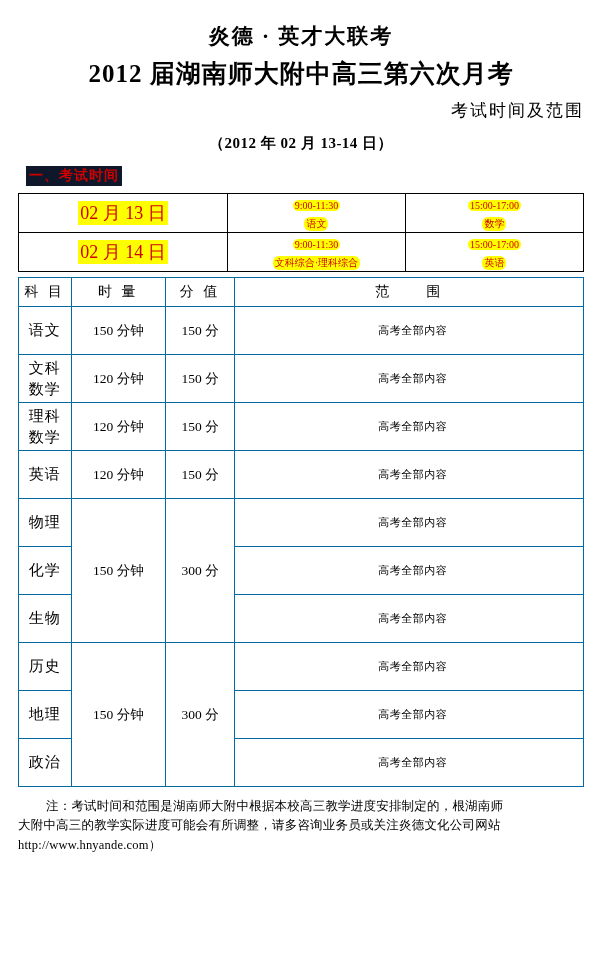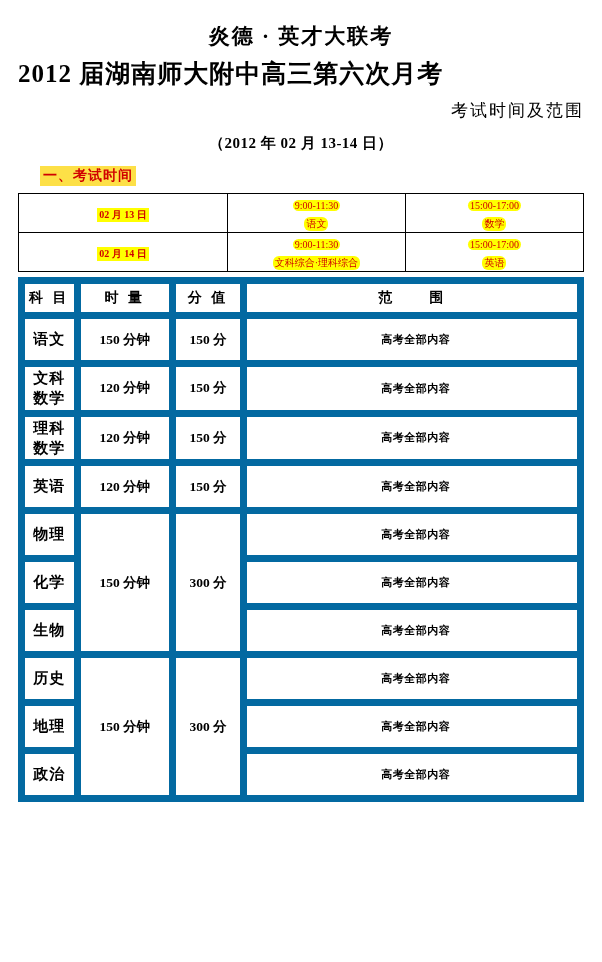--- a/index.html
+++ b/index.html
@@ -26,20 +26,21 @@
   
   .hdr-line1 {
     text-align: center;
     font-size: 21px;
     letter-spacing: 2px;
     font-weight: bold;
     font-family: "Liberation Serif", "DejaVu Serif", serif;
     margin-top: 22px;
   }
   .hdr-line2 {
+    text-align: center;
     font-size: 25px;
     font-weight: bold;
     letter-spacing: 1px;
     margin-top: 7px;
     font-family: "Liberation Serif", "DejaVu Serif", serif;
   }
   .hdr-line3 {
     text-align: right;
     font-size: 17px;
     letter-spacing: 2px;
@@ -51,25 +52,25 @@
     text-align: center;
     font-size: 15px;
     font-weight: bold;
     margin-top: 12px;
     letter-spacing: 0.5px;
   }
 
   
   .sec1-title {
     margin-top: 13px;
-    margin-left: 22px;
+    margin-left: 8px;
     font-size: 14px;
     font-weight: bold;
     display: inline-block;
-    background: #fde047;
+    background: #0f172a;
     color: #d00000;
     padding: 1px 3px;
     letter-spacing: 1px;
   }
   .time-table {
     width: 100%;
     border-collapse: collapse;
     margin-top: 7px;
     table-layout: fixed;
   }
@@ -82,22 +83,22 @@
   }
   .hl {
     background: #ffff00;
     display: inline-block;
     padding: 0 2px;
   }
   .red {
     color: #d00000;
   }
   .tt-date {
-    font-size: 10px;
-    font-weight: bold;
+    font-size: 18px;
+    font-weight: normal;
   }
   .tt-sm {
     font-size: 10px;
     border-radius: 6px;
   }
   .col-date { width: 37%; }
   .col-am { width: 31.5%; }
   .col-pm { width: 31.5%; }
 
   
@@ -107,24 +108,24 @@
     font-size: 14.5px;
     letter-spacing: 1px;
   }
   .scope-table {
     width: 100%;
     border-collapse: collapse;
     margin-top: 5px;
     table-layout: fixed;
   }
   .scope-table td, .scope-table th {
-    border: 7px solid #0369a1;
+    border: 1px solid #0369a1;
     text-align: center;
     vertical-align: middle;
-    font-weight: bold;
+    font-weight: normal;
   }
   .scope-table th {
     height: 26px;
     font-size: 14px;
     letter-spacing: 3px;
   }
   .c-sub { width: 9%; }
   .c-dur { width: 16.5%; }
   .c-score { width: 12%; }
   .c-scope { width: 62.5%; }
@@ -272,14 +273,19 @@
       </tr>
 
       <tr class="row-h">
         <td class="subj-cell">政治</td>
         <td class="scope-cell">高考全部内容</td>
       </tr>
     </tbody>
       </table>
   </div>
 
+  <div class="note">
+    <div class="indent">注：考试时间和范围是湖南师大附中根据本校高三教学进度安排制定的，根湖南师</div>
+    <div>大附中高三的教学实际进度可能会有所调整，请多咨询业务员或关注炎德文化公司网站</div>
+    <div class="note-url">http://www.hnyande.com）</div>
+  </div>
 
 </div>
 
 </body></html>

